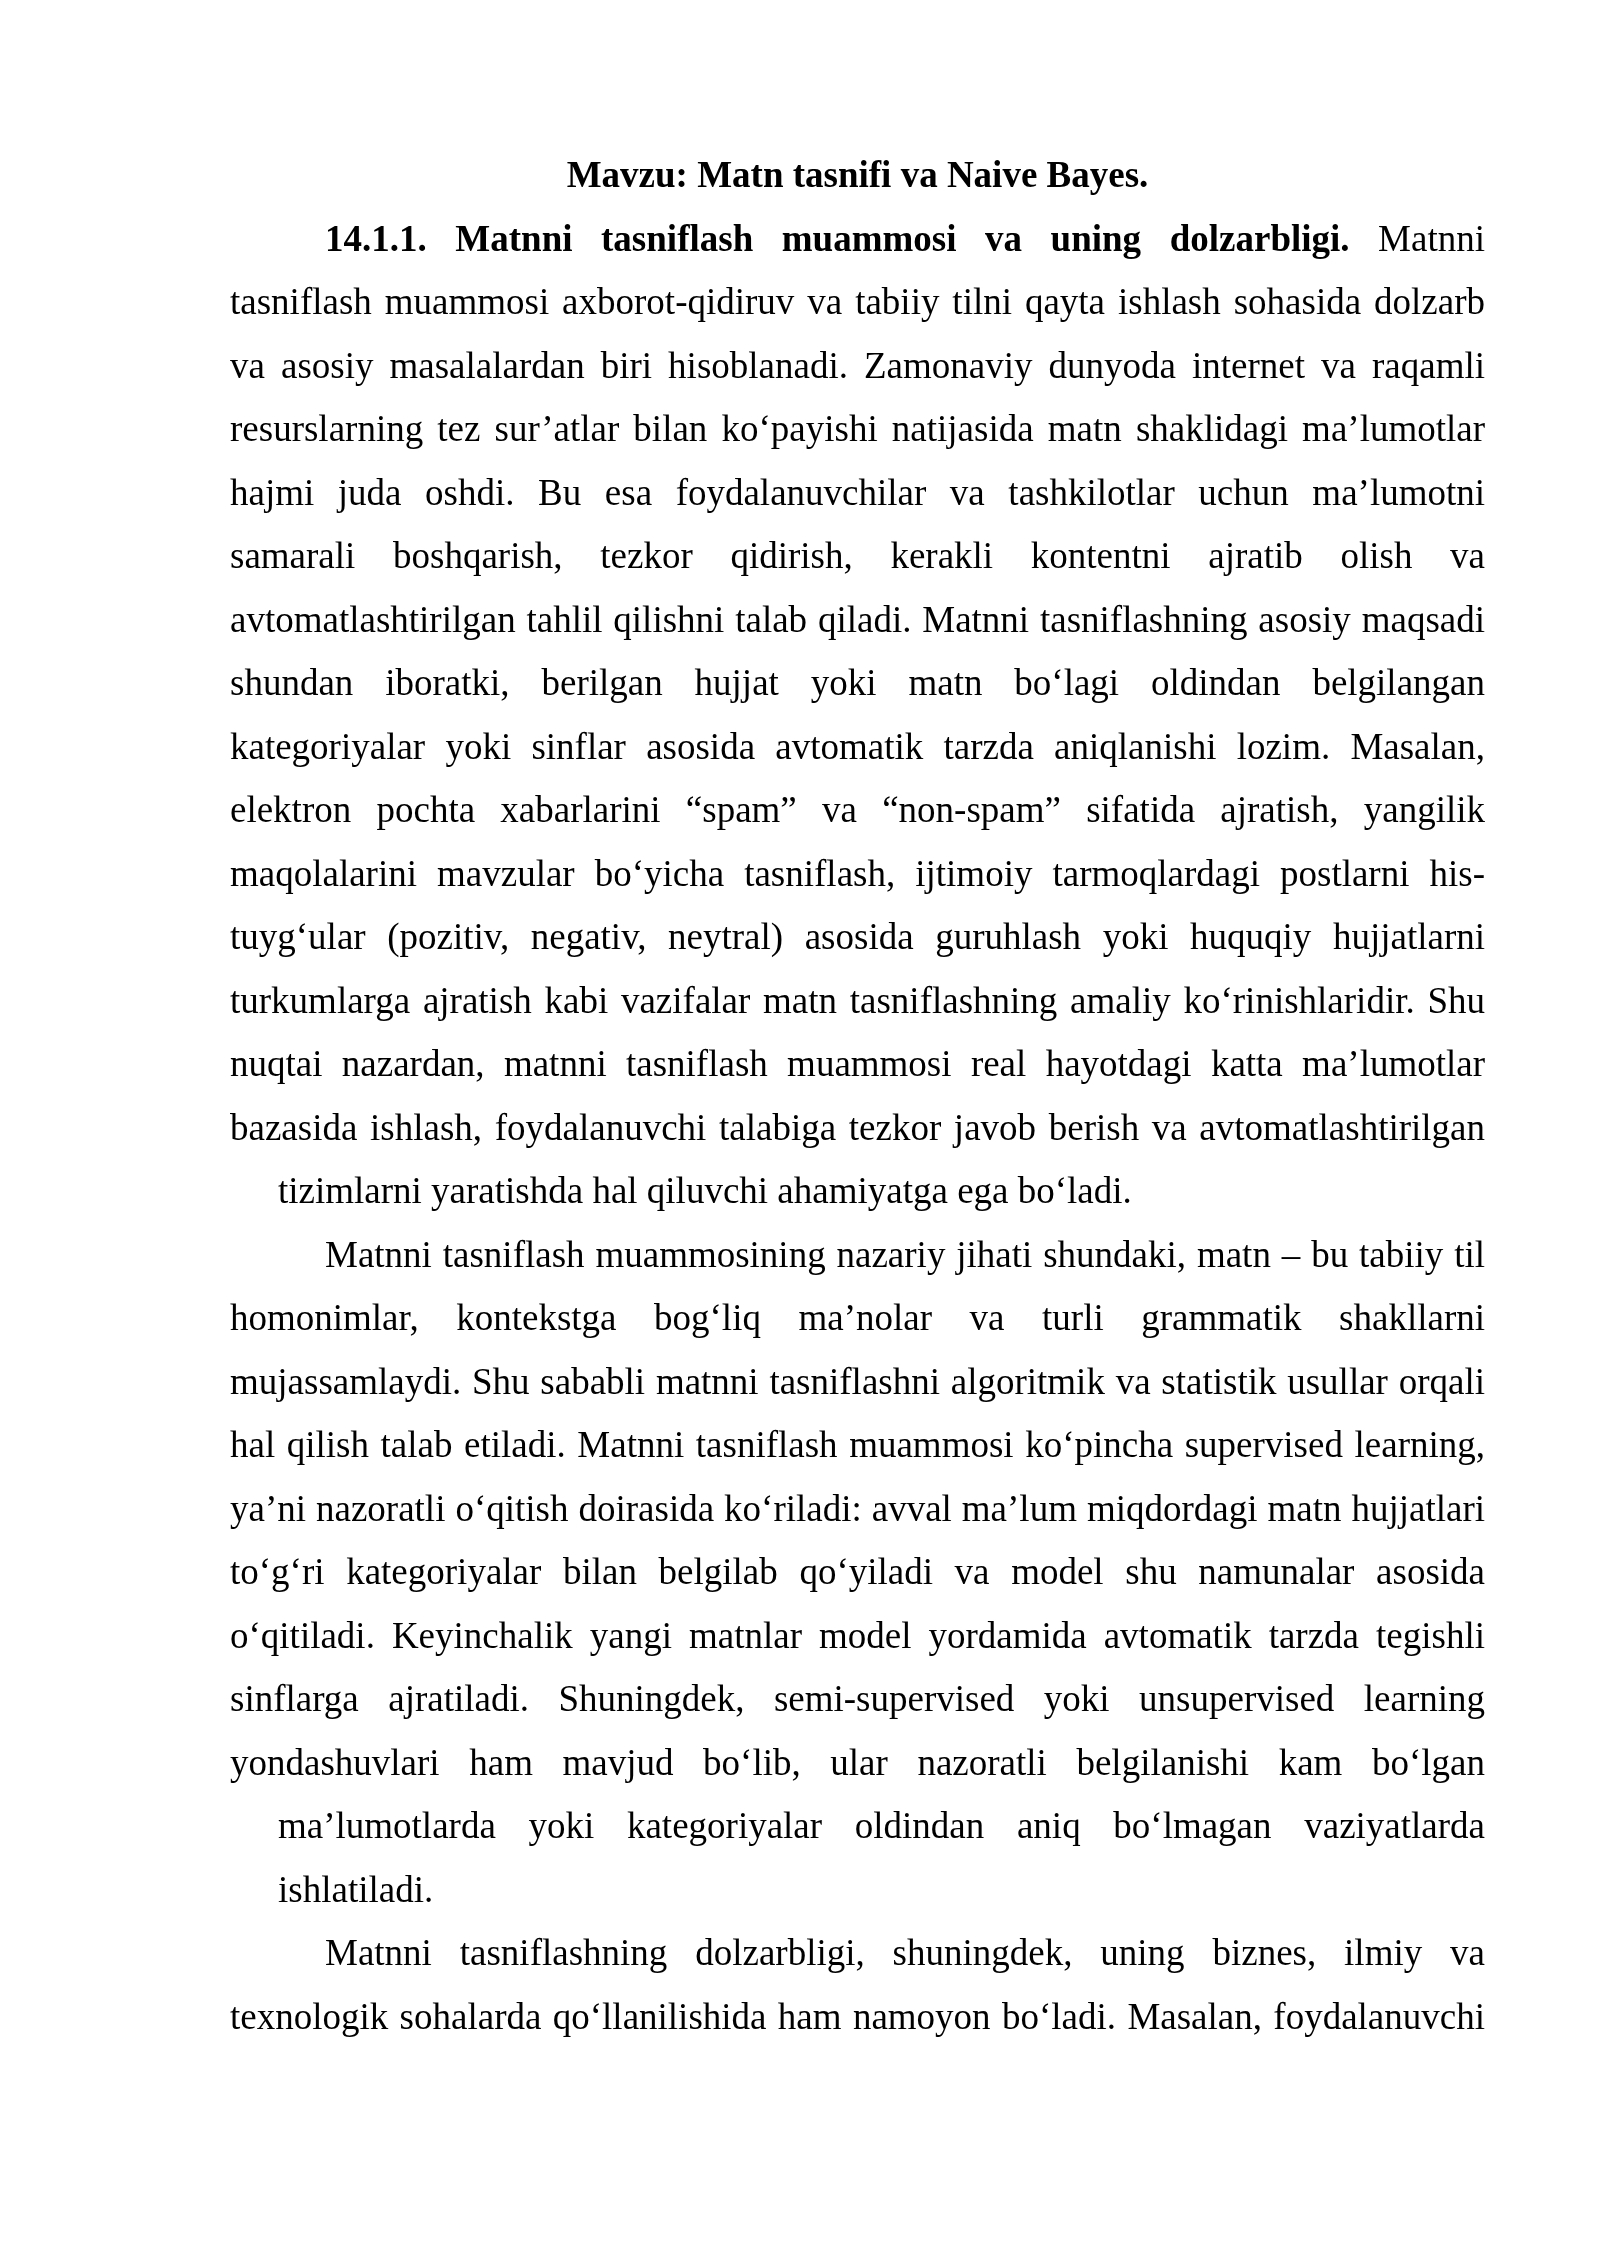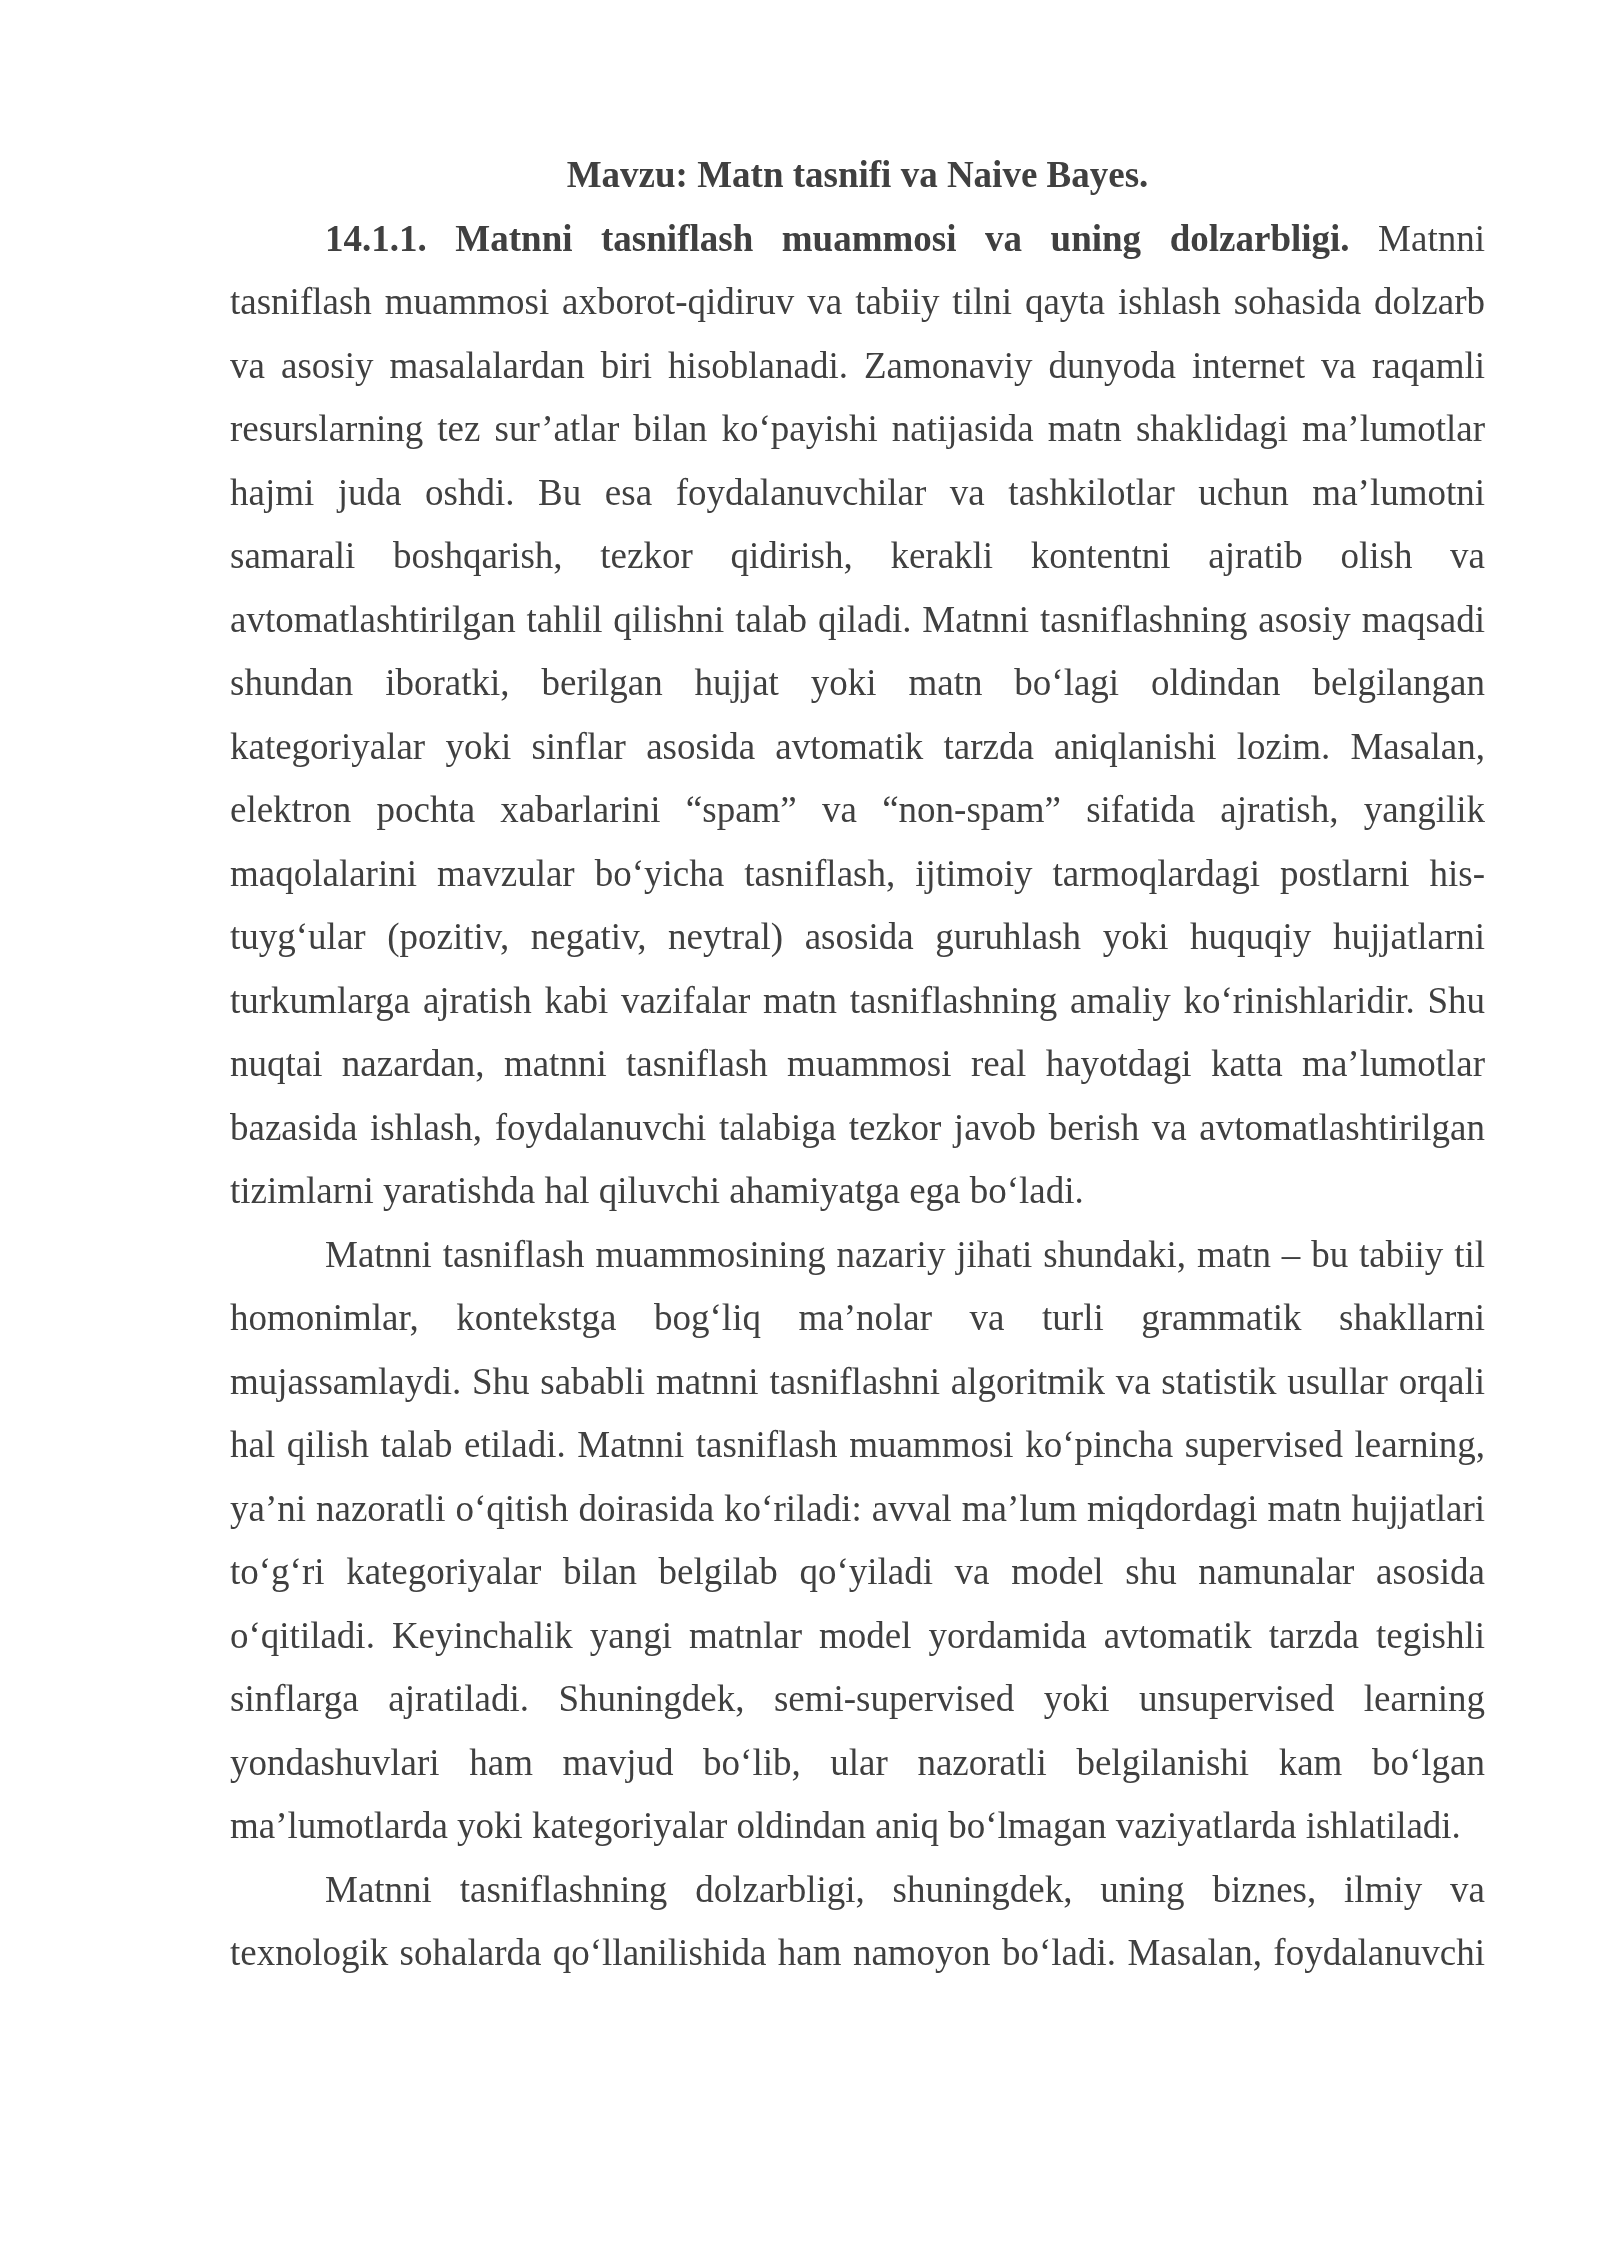--- a/index.html
+++ b/index.html
@@ -10,38 +10,39 @@
   .page {
     position: relative;
     width: 1600px;
     height: 2262px;
     background: #ffffff;
     box-sizing: border-box;
     padding: 143px 115px 0 230px;
     font-family: "Liberation Serif", "DejaVu Serif", serif;
     font-size: 37px;
     line-height: 63.5px;
-    color: #404040;
+    color: #000000;
     overflow: hidden;
   }
   .title {
     text-align: center;
     font-weight: bold;
     white-space: pre-wrap;
   }
   .line {
     text-align: justify;
     text-align-last: justify;
     white-space: normal;
   }
   .line.indent {
     text-indent: 95px;
   }
   .line.last {
     text-align-last: left;
+    margin-left: 48px;
   }
   .bold {
     font-weight: bold;
   }
 </style>
 </head>
 <body>
 
 <div class="page">
   <div class="title">Mavzu: Matn tasnifi va Naive Bayes.</div>

